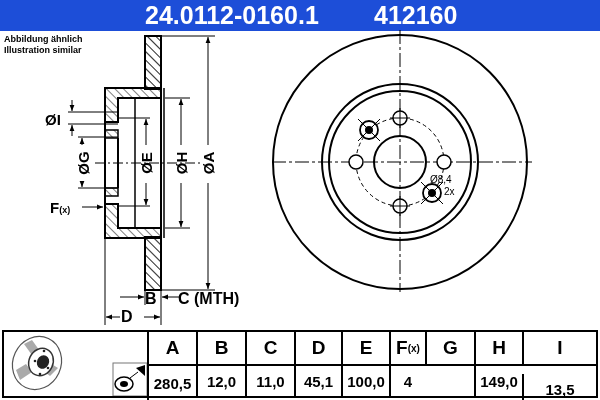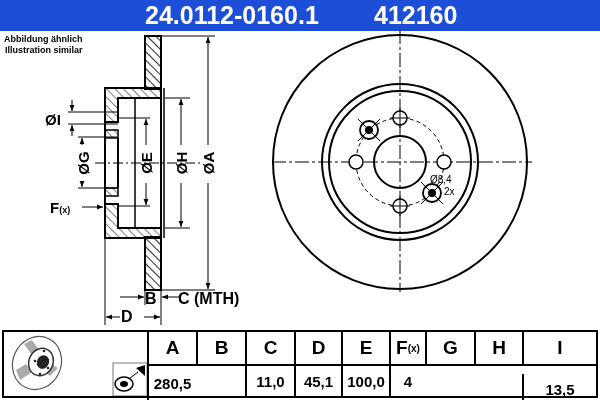--- a/index.html
+++ b/index.html
@@ -1,20 +1,20 @@
 <!DOCTYPE html>
 <html><head>
 <meta charset="utf-8">
 <style>
   html, body { margin: 0; padding: 0; }
   body { width: 600px; height: 400px; background: #ffffff; position: relative; overflow: hidden; font-family: "Liberation Sans", sans-serif; }
   .header { position: absolute; left: 0; top: 0; width: 600px; height: 31px; background: #1d4ed8; color: #fff; }
   .header .pn { position: absolute; left: 145px; top: 1px; font-size: 25px; font-weight: bold; letter-spacing: 0px; }
   .header .num { position: absolute; left: 374px; top: 1px; font-size: 25px; font-weight: bold; }
-  .note { position: absolute; left: 4px; top: 34px; font-size: 9px; font-weight: bold; line-height: 11px; color: #000; text-align: right; }
+  .note { position: absolute; left: 4px; top: 34px; font-size: 9px; font-weight: bold; line-height: 11px; color: #000; }
   svg.drawing { position: absolute; left: 0; top: 0; }
   .tbl { position: absolute; left: 2px; top: 330px; width: 596px; height: 68px; border: 2px solid #000; box-sizing: border-box; }
   .cell { position: absolute; box-sizing: border-box; display: flex; align-items: center; justify-content: center; color: #000; font-weight: bold; }
   .hcell { font-size: 19px; border-left: 2px solid #000; border-bottom: 2px solid #000; }
   .vcell { font-size: 15px; border-left: 2px solid #000; }
   .hcell small { font-size: 10px; }
   .img-cell { position: absolute; left: 0; top: 0; width: 143px; height: 64px; }
 </style>
 </head>
 <body>
@@ -166,19 +166,21 @@
   <div class="cell hcell" style="left:337px;top:0;width:48px;height:34px;">E</div>
   <div class="cell hcell" style="left:385px;top:0;width:36px;height:34px;">
     <span>F</span>
       <small>(x)</small>
   </div>
   <div class="cell hcell" style="left:421px;top:0;width:49px;height:34px;">G</div>
   <div class="cell hcell" style="left:470px;top:0;width:48px;height:34px;">H</div>
   <div class="cell hcell" style="left:518px;top:0;width:74px;height:34px;">I</div>
 
   <div class="cell vcell" style="left:143px;top:34px;width:49px;height:34px;">280,5</div>
+  <div class="cell vcell" style="left:192px;top:34px;width:49px;height:30px;">12,0</div>
   <div class="cell vcell" style="left:241px;top:34px;width:49px;height:30px;">11,0</div>
   <div class="cell vcell" style="left:290px;top:34px;width:47px;height:30px;">45,1</div>
   <div class="cell vcell" style="left:337px;top:34px;width:48px;height:30px;">100,0</div>
   <div class="cell vcell" style="left:385px;top:34px;width:36px;height:30px;">4</div>
   <div class="cell vcell" style="left:421px;top:34px;width:49px;height:30px;margin-top:39px;">61,0</div>
+  <div class="cell vcell" style="left:470px;top:34px;width:48px;height:30px;">149,0</div>
   <div class="cell vcell" style="left:518px;top:42px;width:74px;height:30px;">13,5</div>
 </div>
 
 </body></html>

